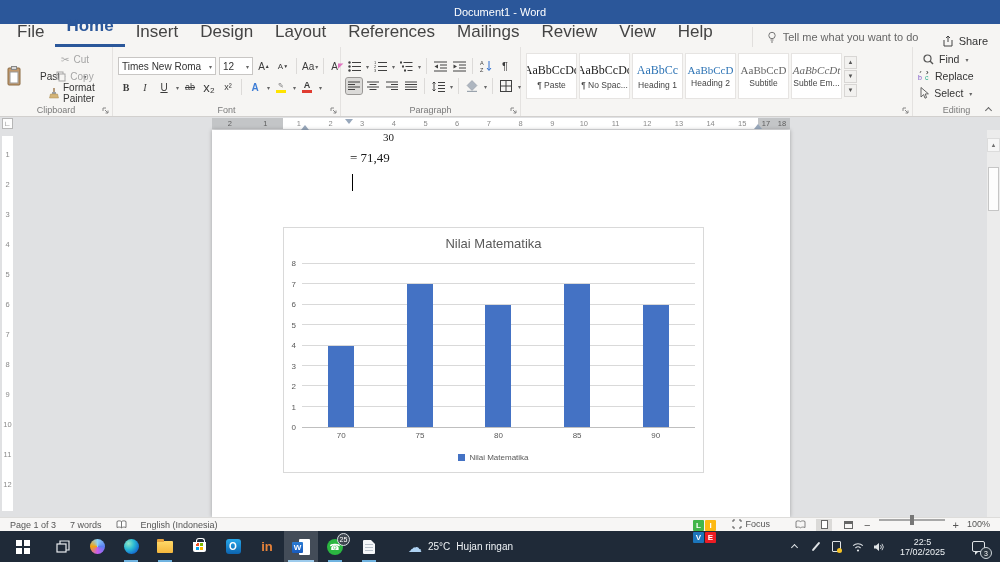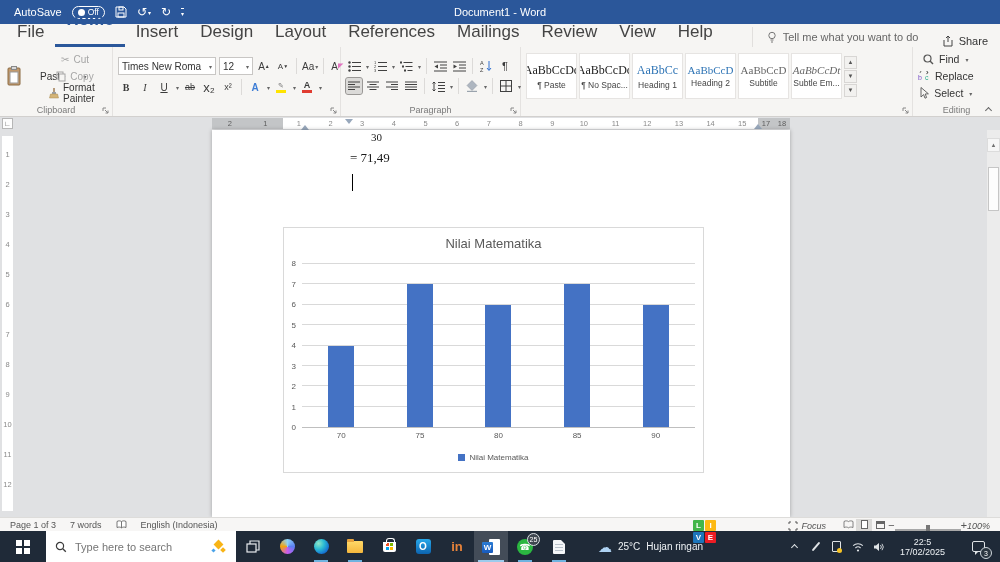--- a/index.html
+++ b/index.html
@@ -20,21 +20,21 @@
   .winbtn { width:30px; height:24px; display:flex; align-items:center; justify-content:center; font-size:11px; }
   .restore-ic { width:8px; height:8px; border:1px solid #fff; position:relative; }
   .restore-ic:before { content:''; position:absolute; left:2px; top:-3px; width:8px; height:8px; border:1px solid #fff; }
   .restore-ic:after { content:''; position:absolute; left:-1px; top:-1px; width:8px; height:8px; background:#2b579a; }
   .rdo-ic { width:10px; height:8px; border:1px solid #fff; display:flex; align-items:center; justify-content:center; font-size:5px; }
 
   
   .tabsrow { position:absolute; top:24px; left:0; right:0; height:23px; background:#f6f5f3; display:flex; align-items:flex-end; }
   .tabs { display:flex; align-items:flex-end; margin-left:6px; }
   .tab { padding:4px 11px 5px; font-size:17px; color:#444; cursor:default; }
-  .tab.active { color:#2b579a; border-bottom:3px solid #2b579a; padding-bottom:14px; font-weight:bold; }
+  .tab.active { color:#2b579a; border-bottom:3px solid #2b579a; padding-bottom:8px; font-weight:bold; }
   .tellme { display:flex; align-items:center; gap:6px; margin-left:28px; color:#666; font-size:11px; border-left:1px solid #e1dfdd; padding:4px 0 4px 14px; }
   .share { margin-left:auto; margin-right:12px; display:flex; align-items:center; gap:5px; color:#333; font-size:11px; }
 
   
   .ribbon { position:absolute; top:47px; left:0; right:0; height:70px; background:#f6f5f3; border-bottom:1px solid #d2d0ce; display:flex; }
   .group { position:relative; border-right:1px solid #e4e2e0; padding:4px 5px 15px 5px; display:flex; }
   .glabel { position:absolute; bottom:1px; left:0; right:0; text-align:center; font-size:9px; color:#7a7a7a; }
   .launcher { position:absolute; bottom:2px; right:3px; }
   .btn { display:flex; align-items:center; justify-content:center; border-radius:2px; cursor:default; }
   .chevd { font-size:6px; color:#666; margin-left:1px; }
@@ -103,21 +103,21 @@
   .legend { position:absolute; top:225px; left:0; right:0; display:flex; justify-content:center; align-items:center; gap:4px; font-size:8px; color:#595959; }
   .legend-swatch { width:7px; height:7px; }
   
   .sbar { position:absolute; right:0; top:0; width:13px; height:387px; background:#ececec; }
   .sbar-up { position:absolute; top:8px; left:0; width:13px; height:14px; background:#f6f6f6; border:1px solid #dcdcdc; color:#707070; font-size:6px; display:flex; align-items:center; justify-content:center; }
   .sbar-thumb { position:absolute; top:37px; left:1px; width:11px; height:44px; background:#fdfdfd; border:1px solid #c6c6c6; }
 
   
   .statusbar { position:absolute; top:517px; left:0; right:0; height:14px; background:#f7f6f5; border-top:1px solid #dddcda; display:flex; align-items:center; font-size:9px; color:#555; padding:0 10px; }
   .st-item { margin-right:14px; display:flex; align-items:center; gap:4px; }
-  .st-right { margin-left:auto; display:flex; align-items:flex-end; gap:0;font-style:italic; }
+  .st-right { margin-left:auto; display:flex; align-items:flex-start; gap:8px; }
   .viewbtn { width:16px; height:12px; display:flex; align-items:center; justify-content:center; }
   .viewbtn.active { background:#dbdad8; }
   .pg-ic { width:7px; height:9px; background:#fff; border:1px solid #666; }
   .web-ic { width:9px; height:8px; border:1px solid #666; border-top:3px solid #666; }
   .zoomtrack { position:relative; width:66px; height:2px; background:#a8a8a8; }
   .zoomnotch { position:absolute; left:50%; top:-2px; width:1px; height:6px; background:#8a8a8a; }
   .zoomthumb { position:absolute; left:31px; top:-4px; width:4px; height:10px; background:#777; }
 
   
   .taskbar { position:absolute; top:531px; left:0; right:0; height:31px; background:#1f2a38; display:flex; align-items:center; color:#e8ecef; }
@@ -177,37 +177,20 @@
 
   svg { display:block; }
   .mini { flex:none; }
 </style>
 </head>
 <body>
 
 <div class="screen">
 
   <div class="titlebar">
-    <div class="qat">
-      <span>AutoSave</span>
-      <span class="pill">
-        <span class="knob"></span>
-        <span>Off</span>
-      </span>
-      <span class="tb-ic">
-        <svg class="mini" width="12" height="12" viewBox="0 0 12 12">
-            <path d="M1 1 h8 l2 2 v8 H1 Z" fill="none" stroke="#fff" stroke-width="1"></path>
-            <rect x="3" y="7" width="6" height="4" fill="none" stroke="#fff" stroke-width="1"></rect>
-            <rect x="4" y="1" width="4" height="3" fill="none" stroke="#fff" stroke-width="1"></rect>
-          </svg>
-      </span>
-      <span class="tb-ic">↺<i class="chev">▾</i></span>
-      <span class="tb-ic">↻</span>
-      <span class="tb-ic qat-more">▾</span>
-    </div>
     <div class="wtitle">Document1 - Word</div>
   </div>
 
   <div class="tabsrow">
     <div class="tabs">
         <div class="tab">File</div>
         <div class="tab active">Home</div>
         <div class="tab">Insert</div>
         <div class="tab">Design</div>
         <div class="tab">Layout</div>
@@ -308,20 +291,21 @@
               <span class="bar" style="background:#ffe400"></span>
             </span>
             <span class="chevd">▾</span>
           <span class="ficon btn acolor">
               <span style="font-size:9px;font-weight:bold">A</span>
               <span class="bar" style="background:#e03c31"></span>
             </span>
             <span class="chevd">▾</span>
         </div>
       </div>
+      <div class="glabel">Font</div>
       <span class="launcher">
           <svg width="7" height="7" viewBox="0 0 7 7">
             <path d="M1 1 h3 M1 1 v3 M3 3 l3 3 M6 3.5 V6 H3.5" fill="none" stroke="#888"></path>
           </svg>
         </span>
     </div>
 
     <div class="group" style="width:180px">
       <div class="fcol">
         <div class="frow">
@@ -546,21 +530,21 @@
         <span class="vnum" style="top: 164px;">6</span>
         <span class="vnum" style="top: 194px;">7</span>
         <span class="vnum" style="top: 224px;">8</span>
         <span class="vnum" style="top: 254px;">9</span>
         <span class="vnum" style="top: 284px;">10</span>
         <span class="vnum" style="top: 314px;">11</span>
         <span class="vnum" style="top: 344px;">12</span>
       </div>
 
     <div class="page">
-      <div class="doc-serif" style="left:159px;top:1px;font-size:11px">30</div>
+      <div class="doc-serif" style="left:171px;top:1px;font-size:11px">30</div>
       <div class="doc-serif" style="left:138px;top:20px;font-size:13px">= 71,49</div>
       <div class="caret" style="left:140px;top:44px"></div>
 
       <div class="chart">
         <div class="chart-title">Nilai Matematika</div>
         <div class="ylabels">
             <div class="ytick" style="bottom: calc(0% - 4px);">0</div>
             <div class="ytick" style="bottom: calc(12.5% - 4px);">1</div>
             <div class="ytick" style="bottom: calc(25% - 4px);">2</div>
             <div class="ytick" style="bottom: calc(37.5% - 4px);">3</div>
@@ -659,32 +643,20 @@
 
   <div class="taskbar">
     <div class="tsk start">
         <span class="winlogo">
           <i></i>
           <i></i>
           <i></i>
           <i></i>
         </span>
       </div>
-    <div class="tsearch">
-      <svg class="mini" width="12" height="12" viewBox="0 0 12 12">
-          <circle cx="5" cy="5" r="3.6" fill="none" stroke="#3b3b3b" stroke-width="1.2"></circle>
-          <path d="M7.8 7.8 l3 3" stroke="#3b3b3b" stroke-width="1.3"></path>
-        </svg>
-      <input type="text" placeholder="Type here to search" style="">
-      <span class="spark">
-          <i class="s1"></i>
-          <i class="s2"></i>
-          <i class="s3"></i>
-        </span>
-    </div>
     <div class="tsk appbtn">
       <svg class="mini" width="14" height="13" viewBox="0 0 14 13">
           <rect x="1" y="4" width="9" height="8" fill="none" stroke="#e8ecef" stroke-width="1.2"></rect>
           <path d="M4 4 V1 H13 V10 H10" fill="none" stroke="#e8ecef" stroke-width="1.2"></path>
         </svg>
     </div>
     <div class="tsk appbtn">
         <span class="circle14 copilot-ic"></span>
       </div>
     <div class="tsk appbtn running">

